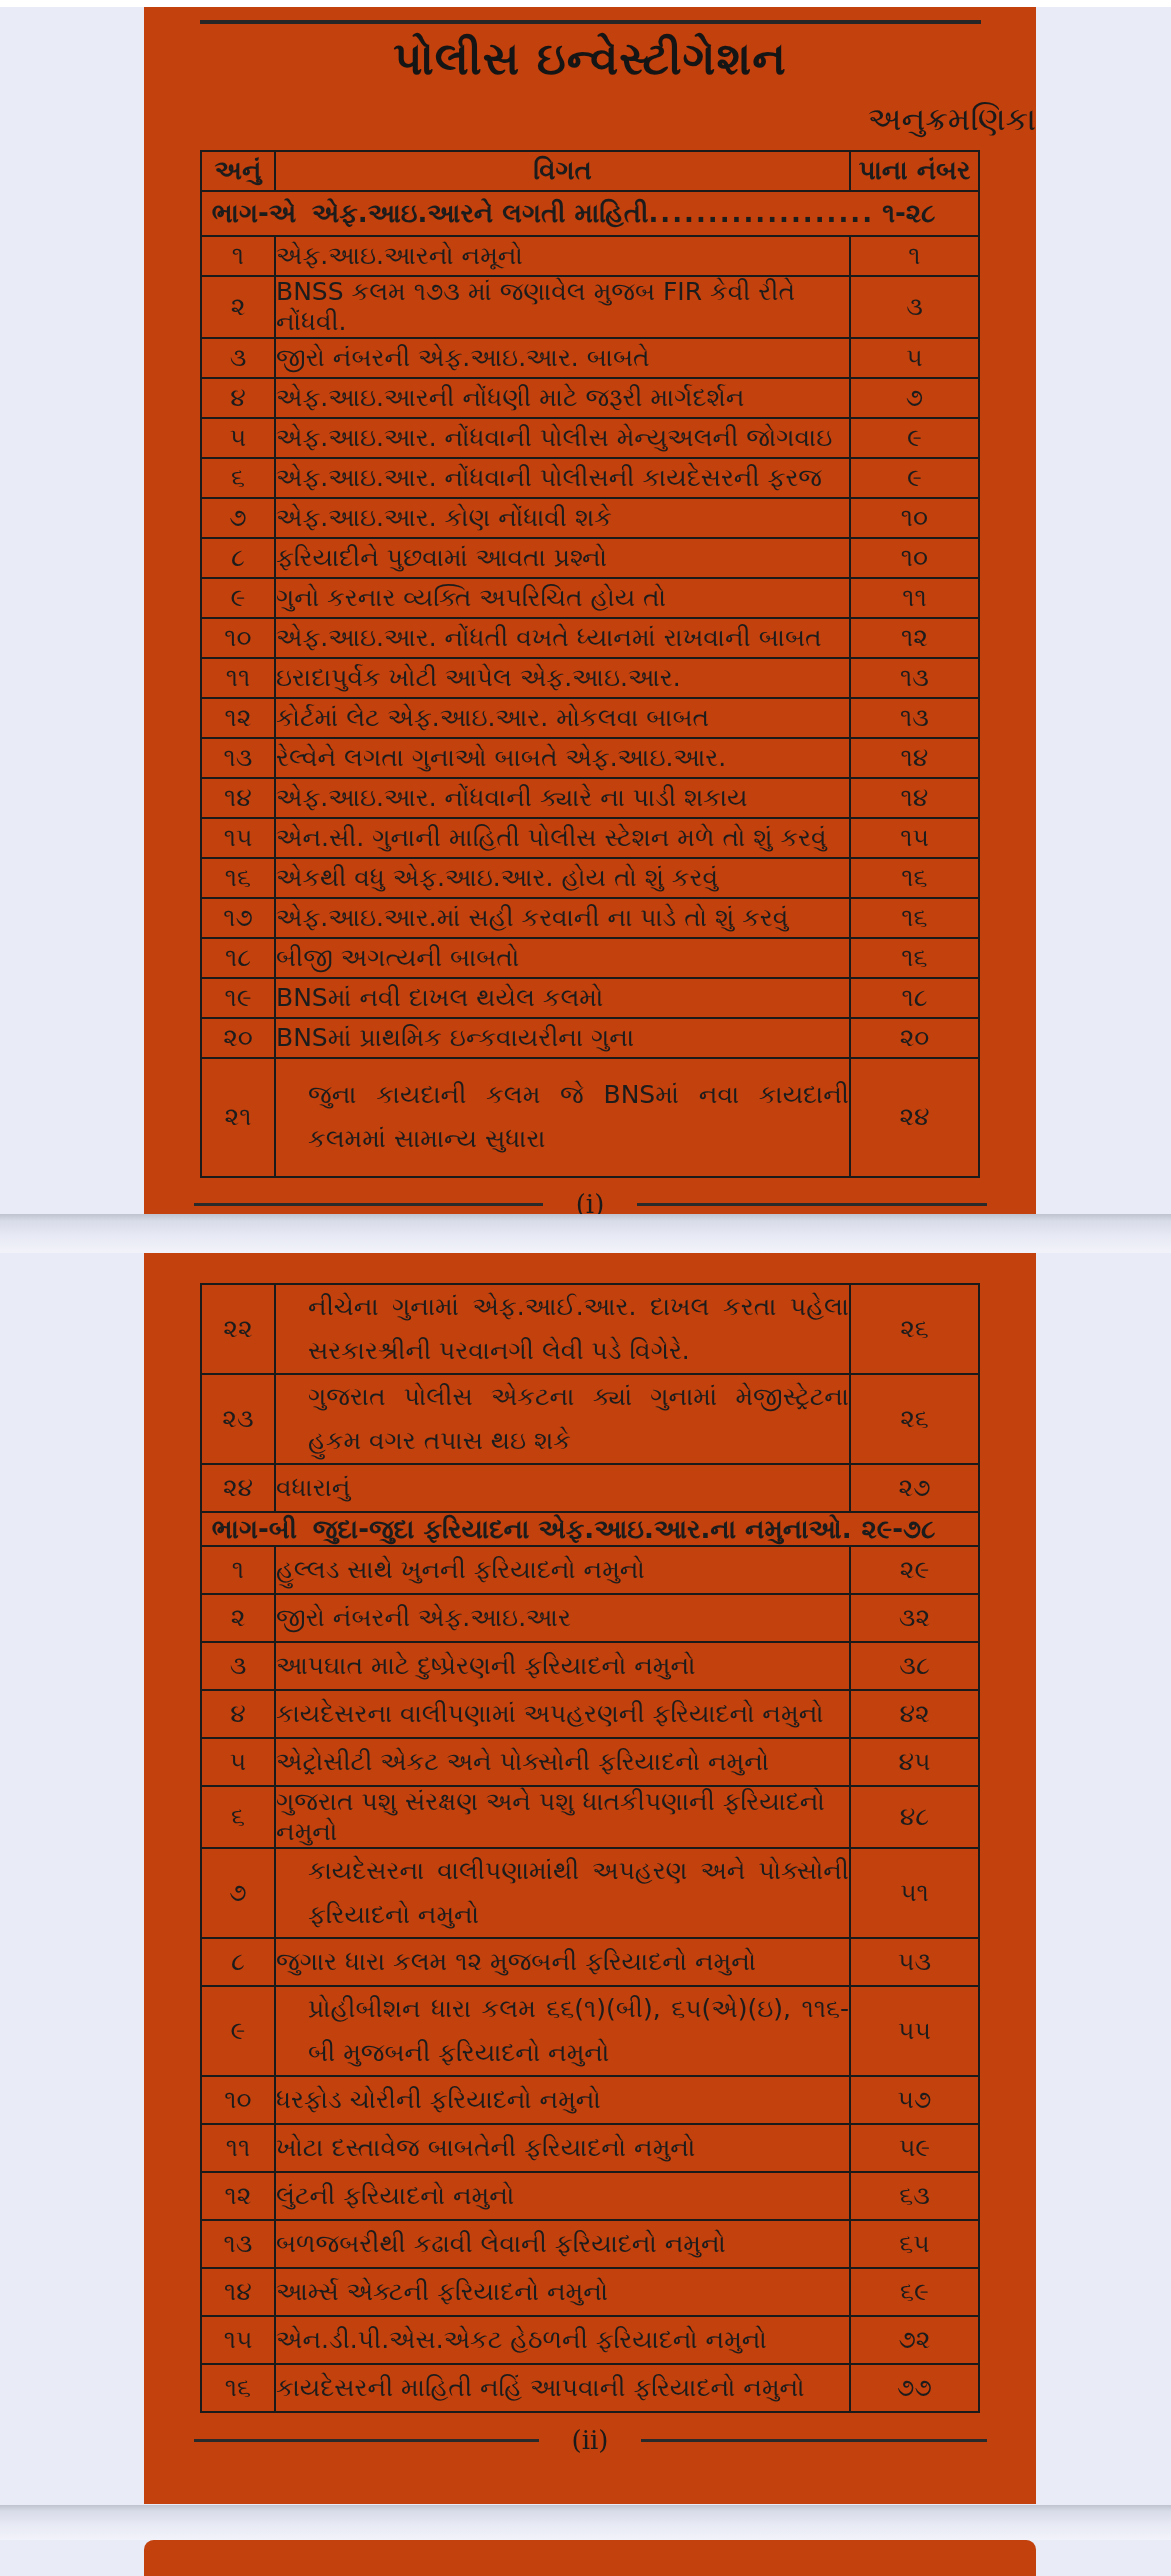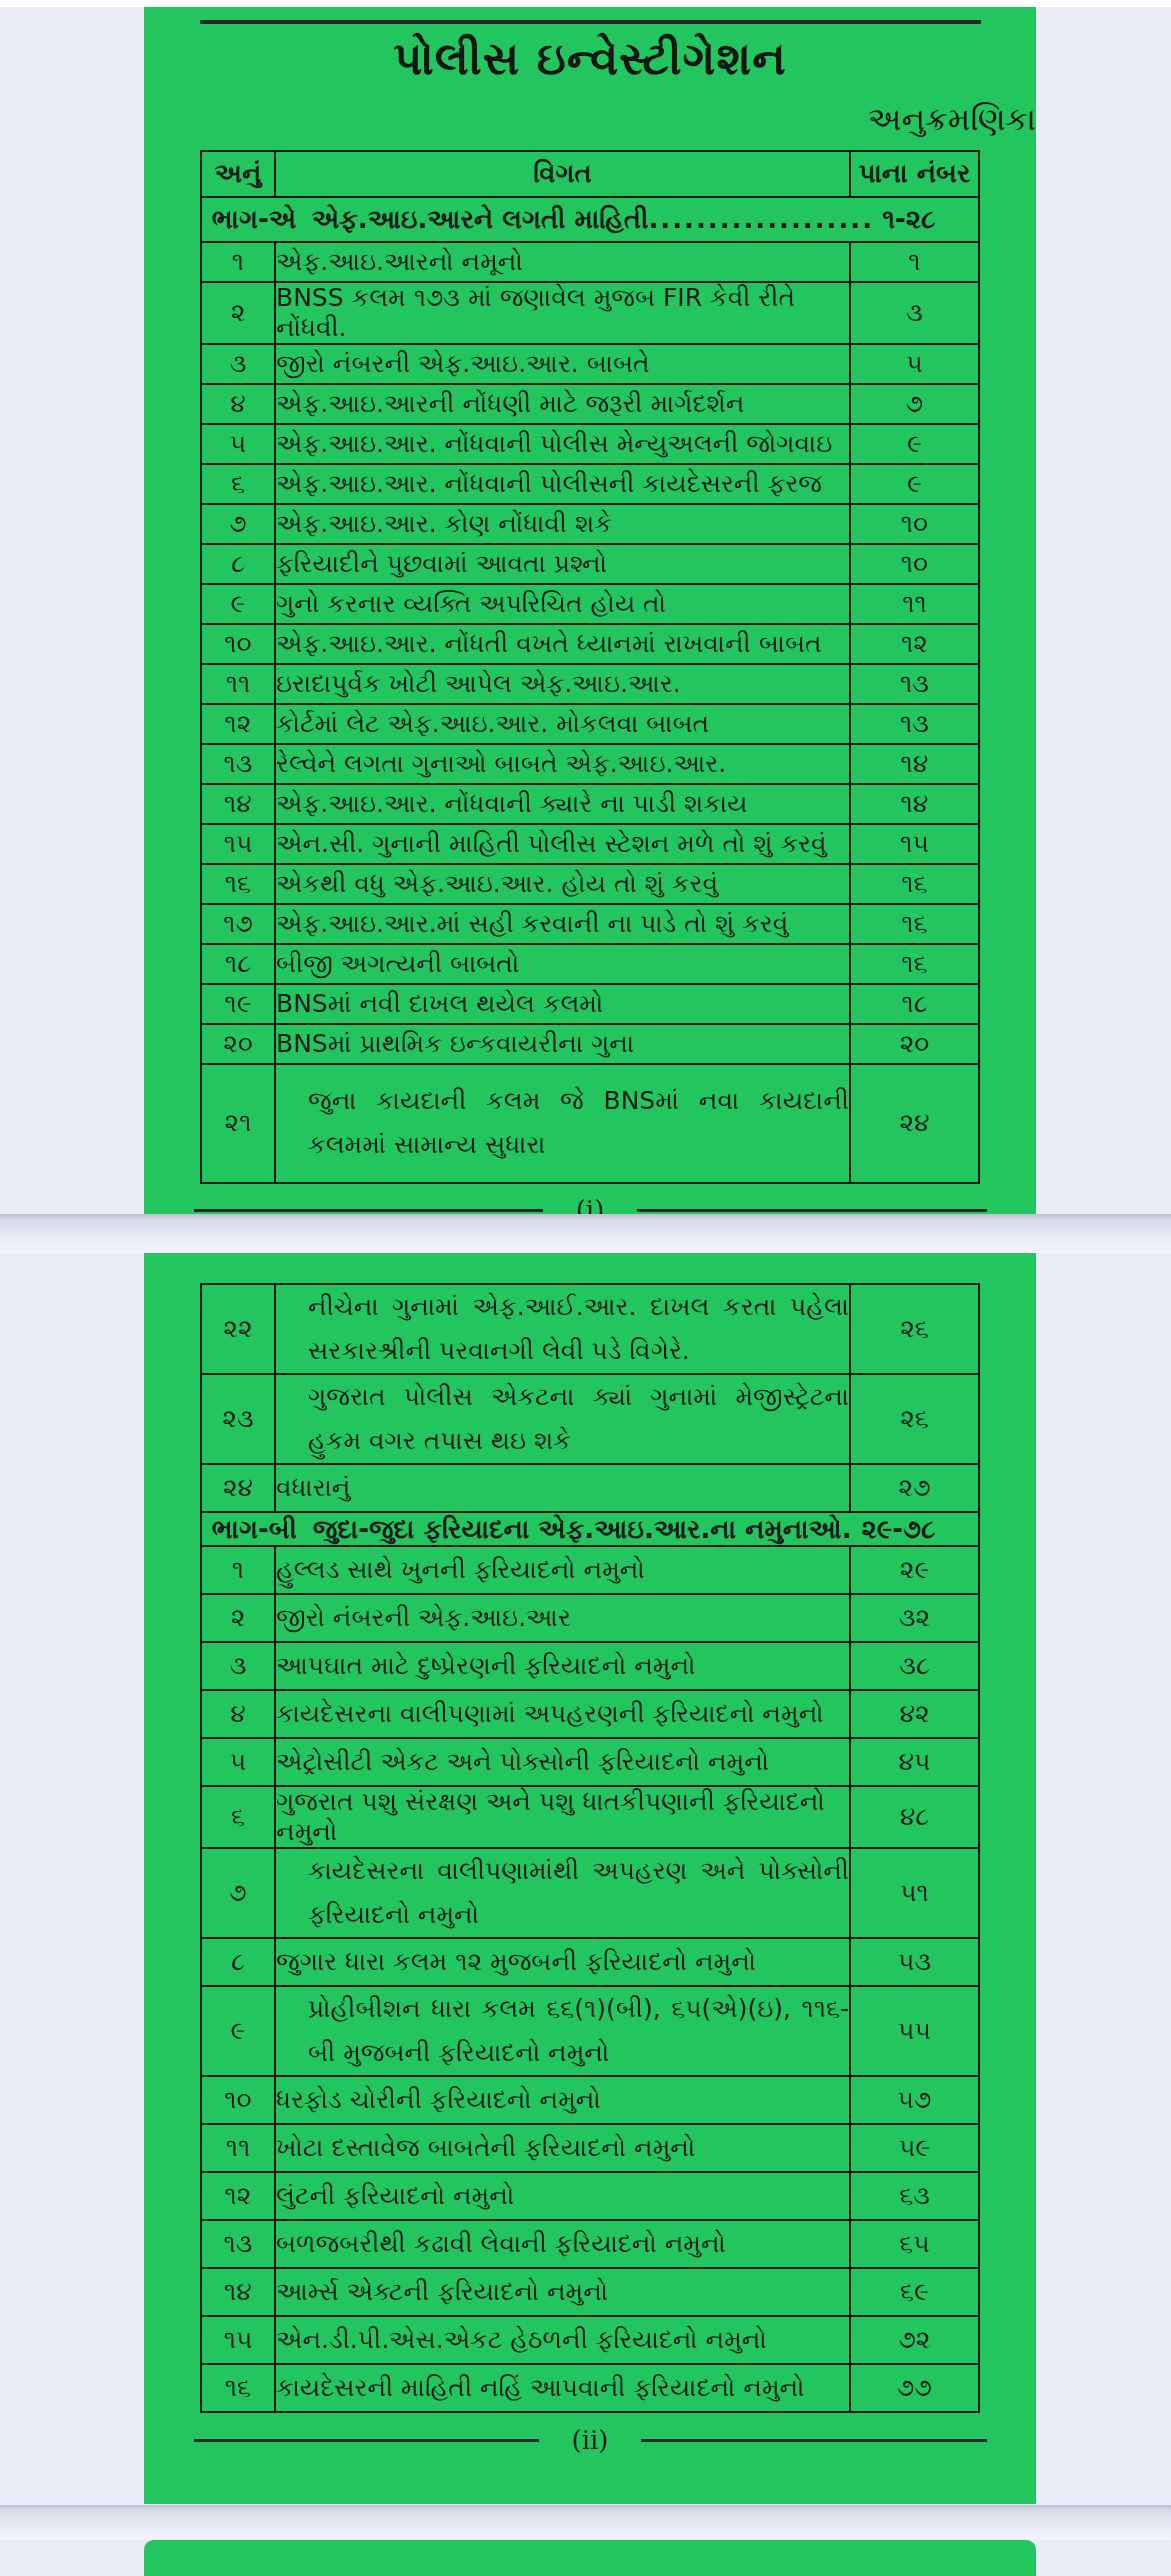--- a/index.html
+++ b/index.html
@@ -6,21 +6,21 @@
   body{
     width:1171px;height:2576px;
     background:#e9ebf7;
     font-family:"DejaVu Sans","Liberation Sans",sans-serif;
     color:#1f1f1f;
     overflow:hidden;
     position:relative;
   }
   .top-strip{position:absolute;left:0;top:0;width:1171px;height:6.8px;background:#ffffff;}
   .page-card{
-    position:absolute;left:144px;width:892px;background:#22c55e;
+    position:absolute;left:144px;width:892px;background:#c2410c;
     box-sizing:border-box;
   }
   #card1{top:6.8px;height:1207px;}
   #card2{top:1253px;height:1251px;}
   #card3{top:2540px;height:36px;border-radius:9.8px 9.8px 0 0;}
   .gap-band{
     position:absolute;left:0;width:1171px;
     background:linear-gradient(to bottom,#bfc2cf 0%,#d8dbe8 18%,#e7e9f4 55%,#f2f3fa 100%);
   }
   #gap1{top:1214px;height:39px;}
@@ -44,21 +44,21 @@
   table.toc td,table.toc th{
     border:2px solid #1a1a1a;
     font-size:25px;font-weight:400;color:#1c1c1c;
     padding:0;vertical-align:middle;
     overflow:hidden;
   }
   table.toc{border:2.9px solid #1a1a1a;}
   col.c1{width:74px;}col.c2{width:575px;}col.c3{width:129px;}
 
   .t1 tr{height:40px;}
-  .t1 tr.header-row{height:46px;}
+  .t1 tr.header-row{height:40px;}
   .t1 tr.section-row{height:45px;}
   .t1 tr.tall{height:119px;}
   .t2 tr{height:48px;}
   .t2 tr.section-row{height:34px;}
   .t2 tr.tall{height:88px;}
 
   tr.header-row th{font-size:26px;font-weight:700;text-align:center;}
   td.c-no{text-align:center;}
   td.c-desc{text-align:left;padding:2px 13.7px 2px 15.6px;}
   td.c-pg{text-align:center;}

